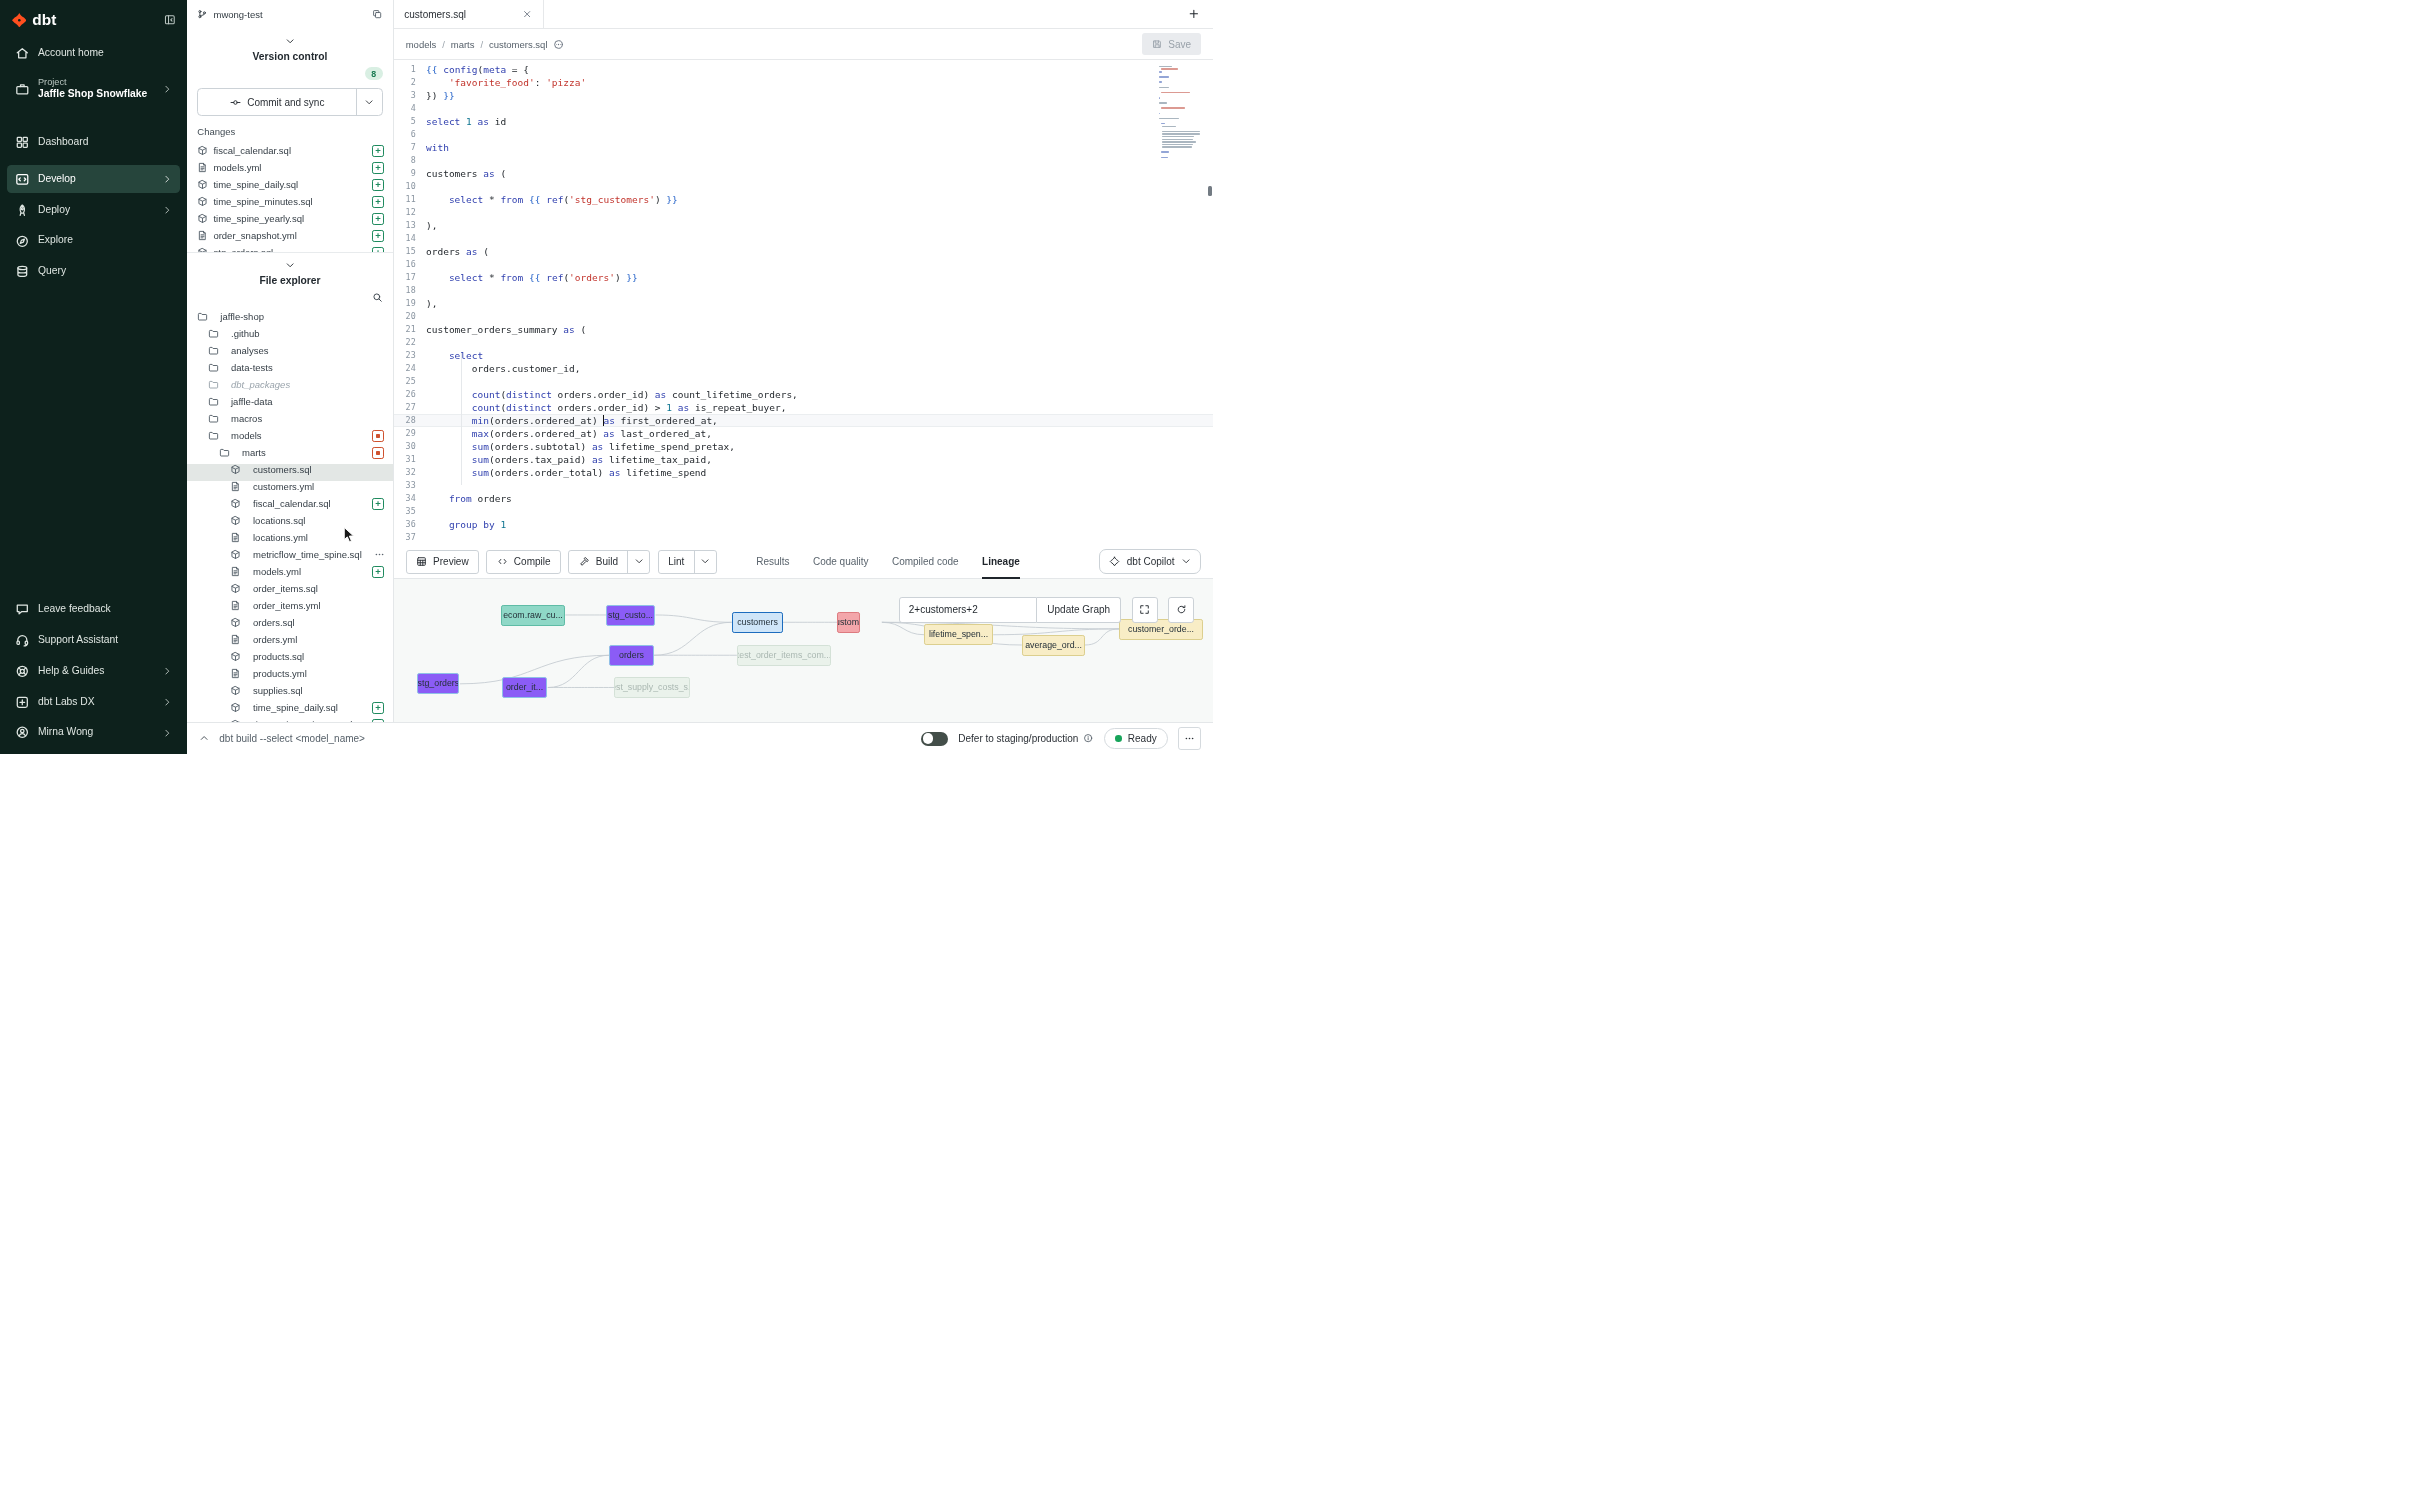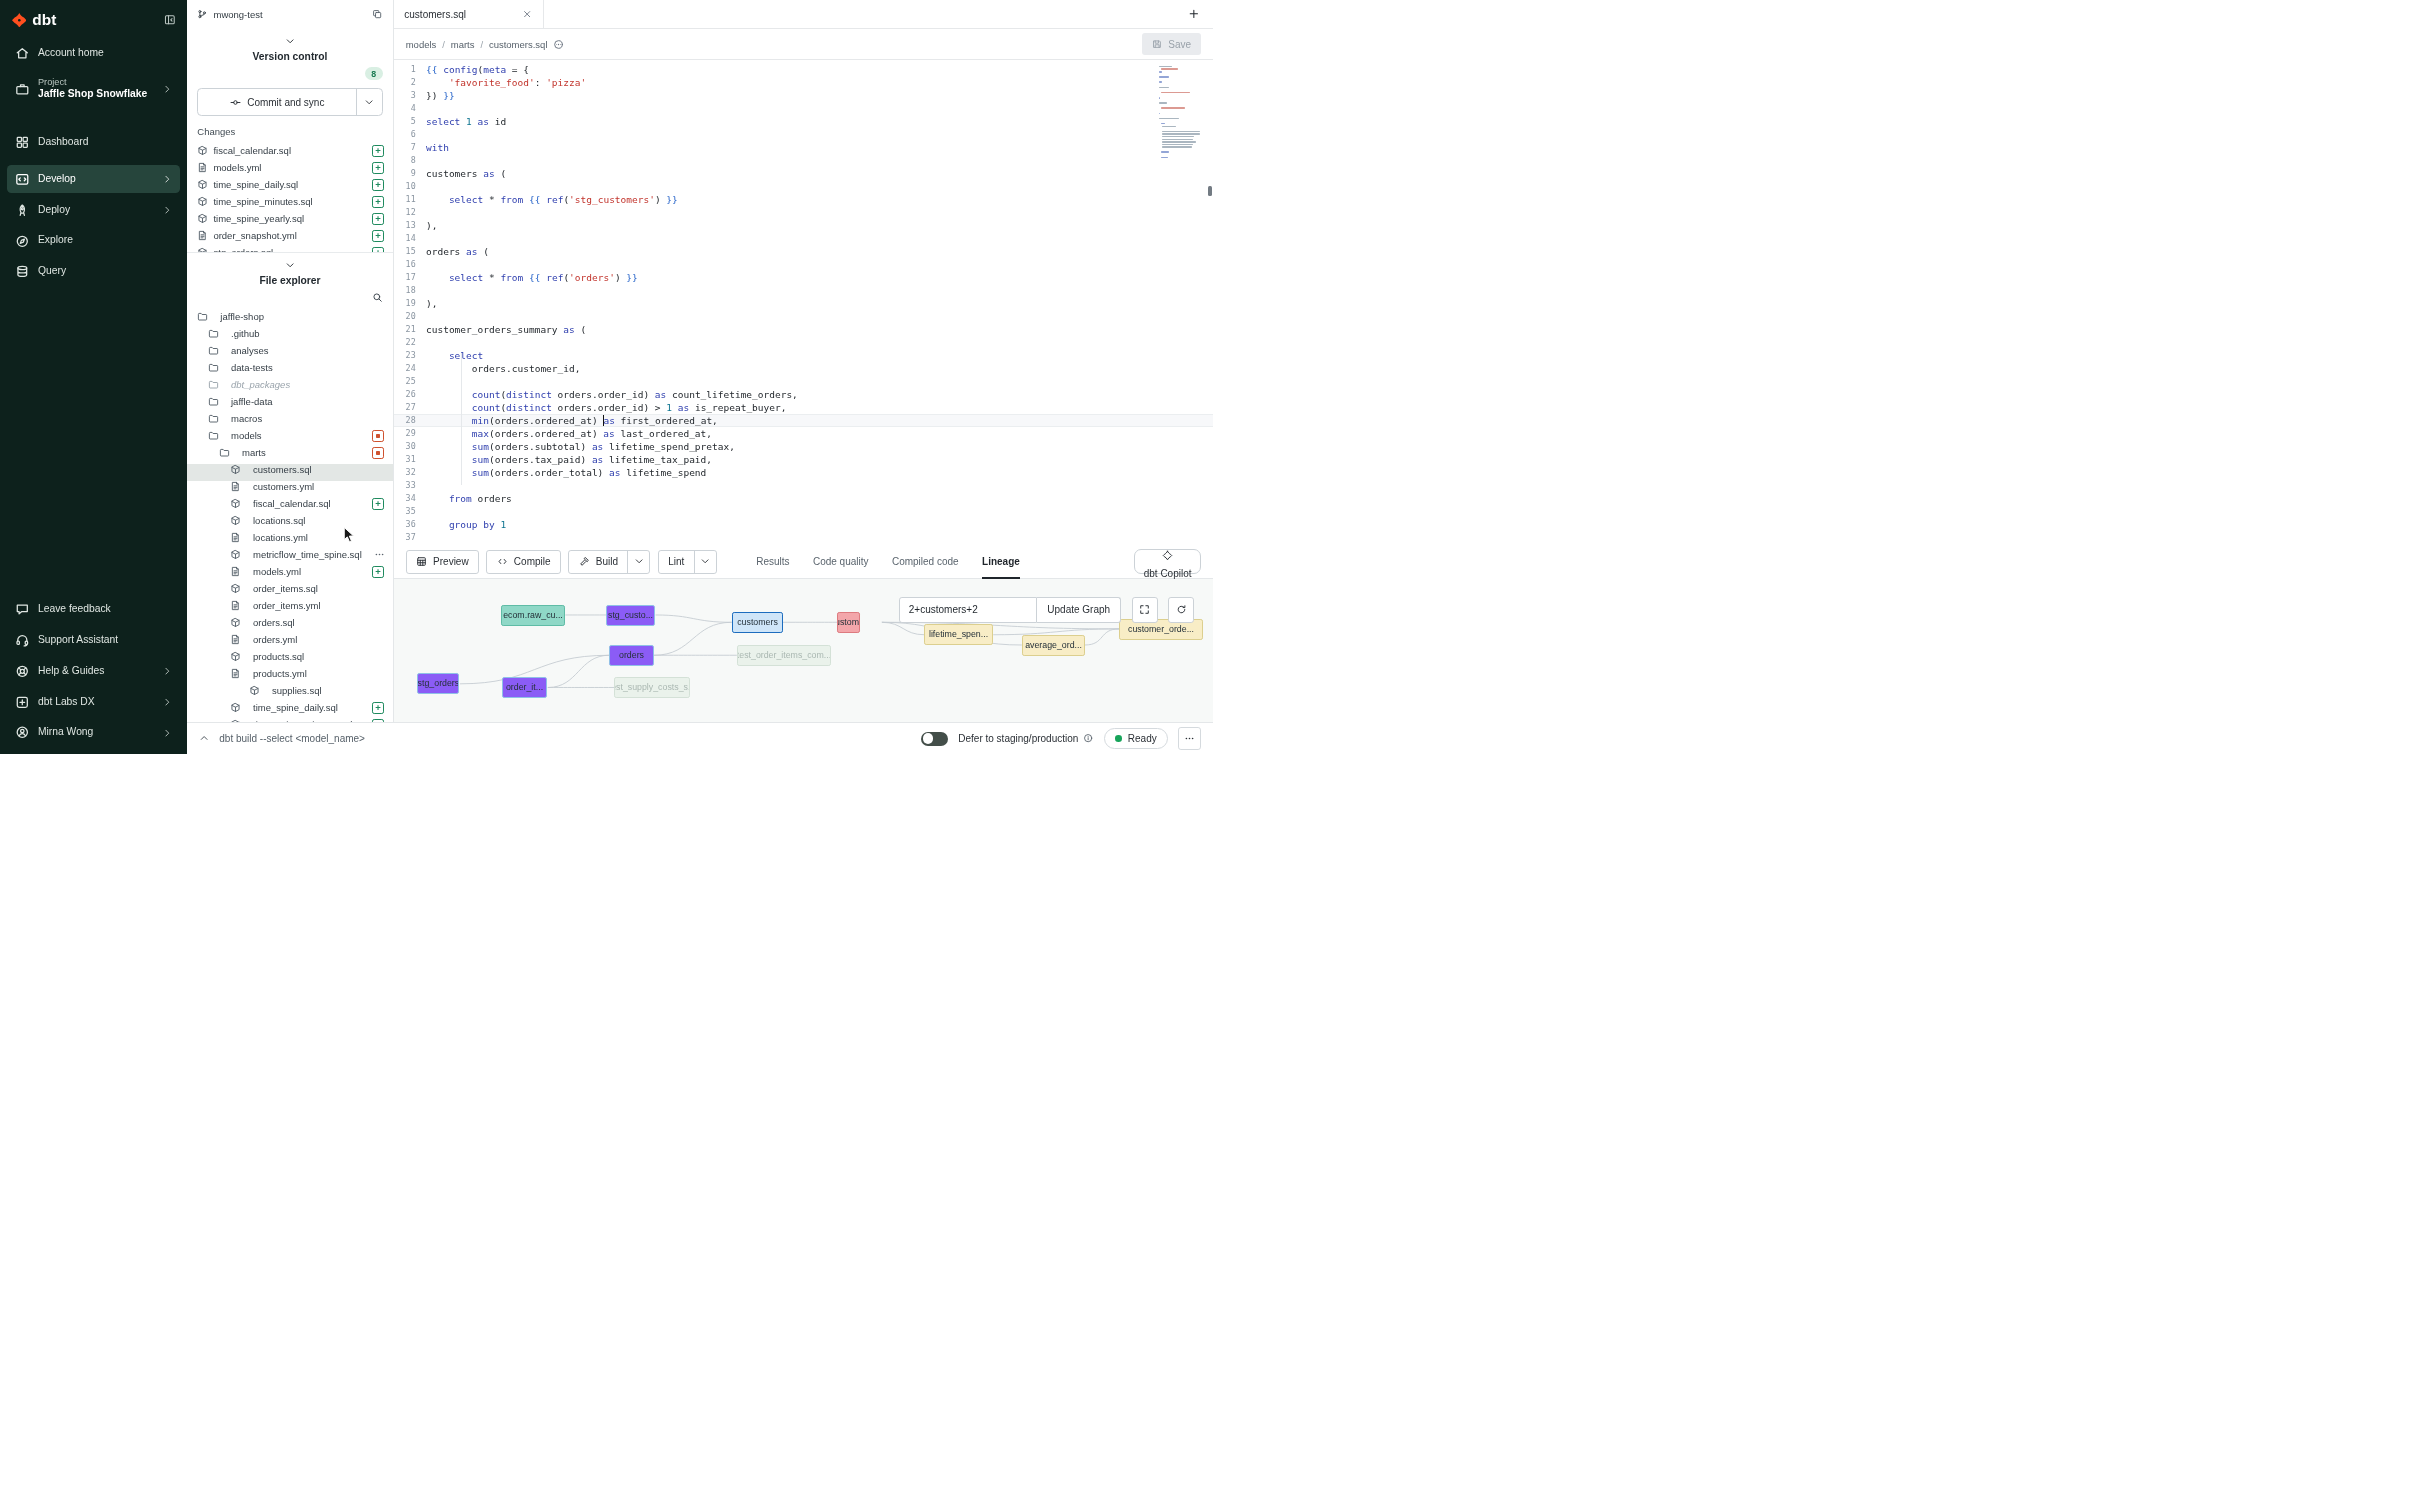--- a/index.html
+++ b/index.html
@@ -88,21 +88,21 @@
   
   .toolbar { height:34px; border-bottom:0.7px solid #e4e7e9; display:flex; align-items:center; padding:0 11.7px; gap:7.3px; flex-shrink:0; }
   .tb-btn { display:flex; align-items:center; gap:5.9px; border:0.7px solid #ccd2d7; border-radius:2.9px; height:24px; padding:0 9.5px; font-size:10px; color:#2b3036; background:#fff; cursor:pointer; }
   .tb-split { display:flex; border:0.7px solid #ccd2d7; border-radius:2.9px; height:24px; overflow:hidden; background:#fff; }
   .tb-split .m { display:flex; align-items:center; gap:5.9px; padding:0 9.5px; font-size:10px; color:#2b3036; cursor:pointer; }
   .tb-split .c { width:22px; border-left:0.7px solid #ccd2d7; display:flex; align-items:center; justify-content:center; color:#2b3036; cursor:pointer; }
   .tb-tabs { display:flex; gap:23.4px; margin-left:32px; height:100%; align-items:center; }
   .tb-tab { font-size:10px; color:#5a646d; height:100%; display:flex; align-items:center; position:relative; cursor:pointer; }
   .tb-tab.active { color:#1f252b; font-weight:bold; }
   .tb-tab.active::after { content:''; position:absolute; left:0; right:0; bottom:-0.7px; height:1.5px; background:#1f252b; }
-  .copilot-btn { margin-left:auto; display:flex; align-items:center; gap:6.6px; border:0.7px solid #ccd2d7; border-radius:7px; height:25px; padding:0 8.8px; font-size:10px; color:#2b3036; background:#fff; cursor:pointer;flex-direction:column; }
+  .copilot-btn { margin-left:auto; display:flex; align-items:center; gap:6.6px; border:0.7px solid #ccd2d7; border-radius:7px; height:25px; padding:0 8.8px; font-size:10px; color:#2b3036; background:#fff; cursor:pointer; }
 
   
   .lineage { height:143px; background:#f7f9f8; position:relative; overflow:hidden; flex-shrink:0; }
   .lineage svg.edges { position:absolute; inset:0; width:100%; height:100%; }
   .lineage svg.edges path { stroke:#c5ccd2; fill:none; stroke-width:1.2; }
   .node { position:absolute; height:20.5px; border-radius:2.2px; display:flex; align-items:center; justify-content:center; font-size:8.8px; color:#243038; padding:0 5.1px; overflow:hidden; white-space:nowrap; text-overflow:ellipsis; border:0.7px solid transparent; cursor:pointer; }
   .k-source   { background:#8fd8c7; border-color:#5fbca6; }
   .k-staging  { background:#8b5cf6; border-color:#8fc1e6; }
   .k-selected { background:#cfe5f8; border-color:#1c6cbe; border-width:1.5px; }
   .k-error    { background:#f3a6aa; border-color:#dd7a7f; }
@@ -657,21 +657,21 @@
           </div>
           <div class="tree-row" style="padding-left: 43px;">
             <span class="ic s15">
               <svg viewBox="0 0 16 16">
                 <path d="M4 2h5.5L12 4.5V14H4z"></path>
                 <path d="M9.5 2v2.5H12M5.8 7h4.4M5.8 9.2h4.4M5.8 11.4h3"></path>
               </svg>
             </span>
             <span>products.yml</span>
           </div>
-          <div class="tree-row" style="padding-left: 26px; margin-left: 36px;">
+          <div class="tree-row" style="padding-left: 43px;">
             <span class="ic s15">
               <svg viewBox="0 0 16 16">
                 <path d="M8 2.2 13.2 4.9v6.2L8 13.8 2.8 11.1V4.9Z"></path>
                 <path d="M2.8 4.9 8 7.6l5.2-2.7M8 7.6v6.2"></path>
               </svg>
             </span>
             <span>supplies.sql</span>
           </div>
           <div class="tree-row" style="padding-left: 43px;">
             <span class="ic s15">

